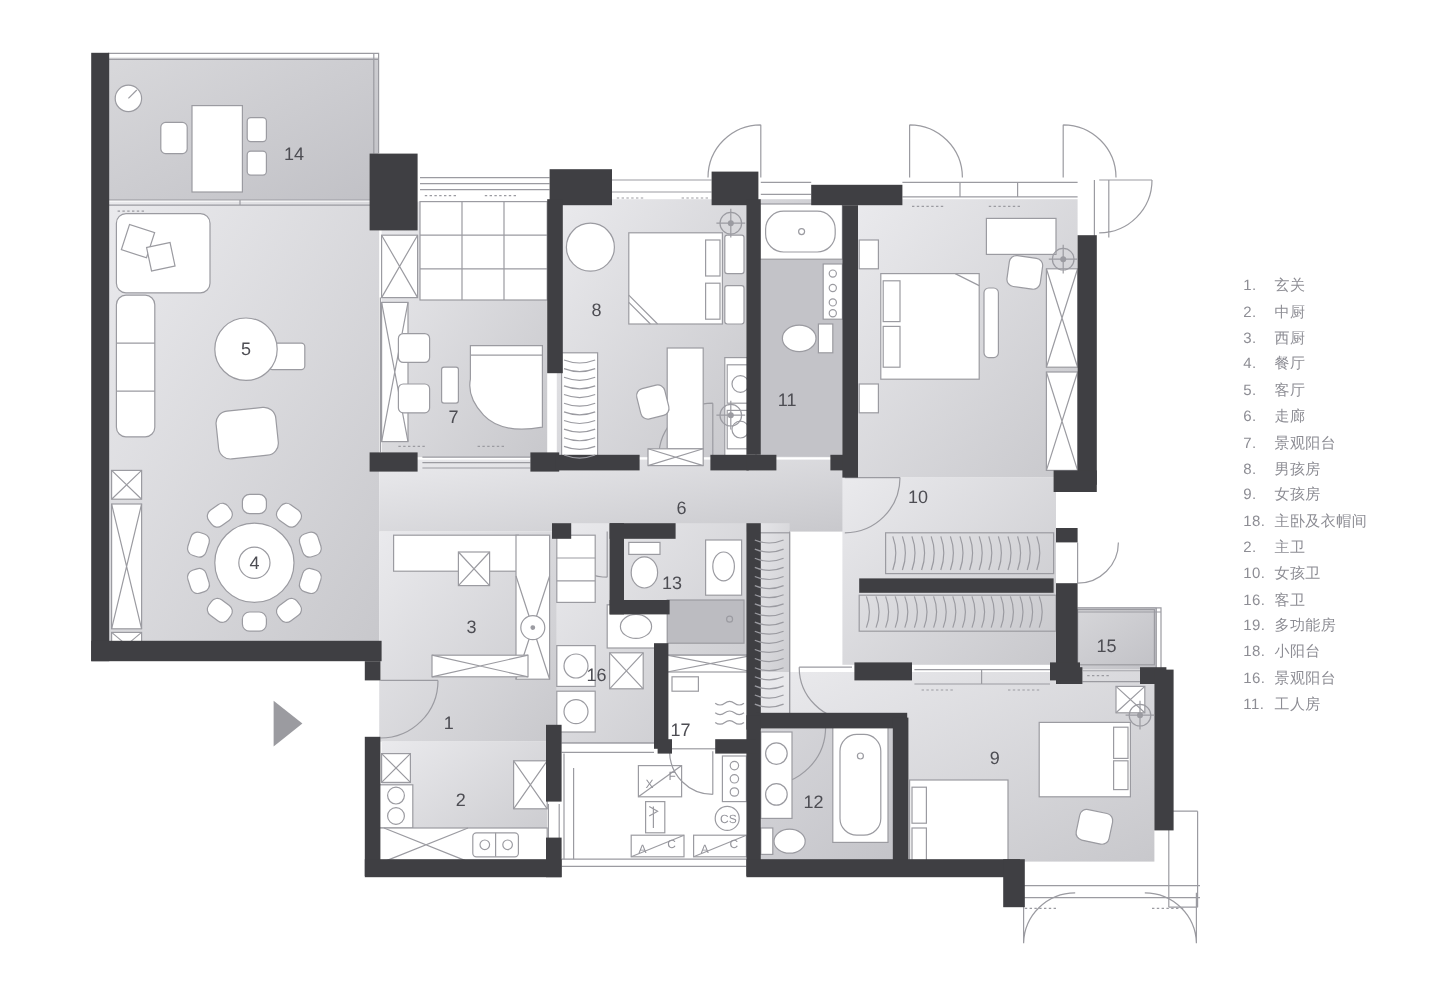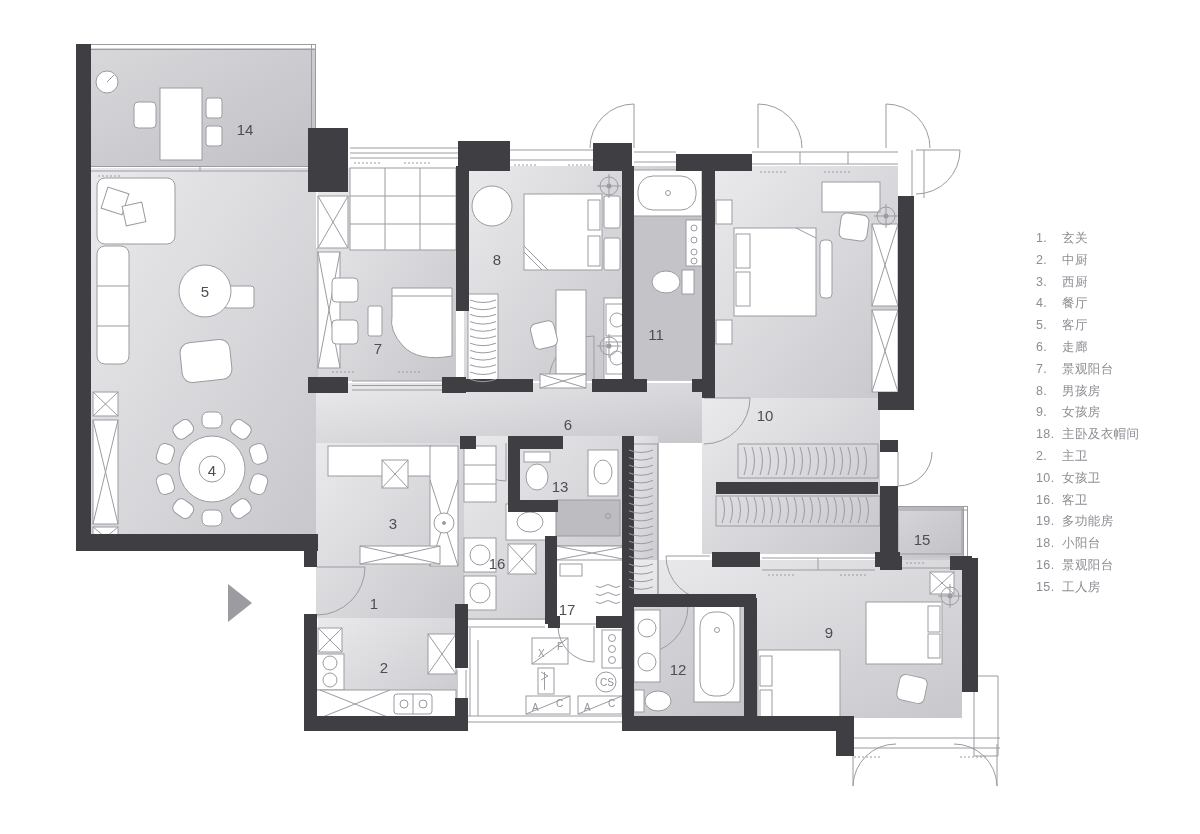--- a/index.html
+++ b/index.html
@@ -559,17 +559,17 @@
       </div>
       <div class="li">
         <span class="n">18.</span>
         <span>小阳台</span>
       </div>
       <div class="li">
         <span class="n">16.</span>
         <span>景观阳台</span>
       </div>
       <div class="li">
-        <span class="n">15.</span>
+        <span class="n">11.</span>
         <span>工人房</span>
       </div>
     </div>
 </div>
 
 </body></html>

